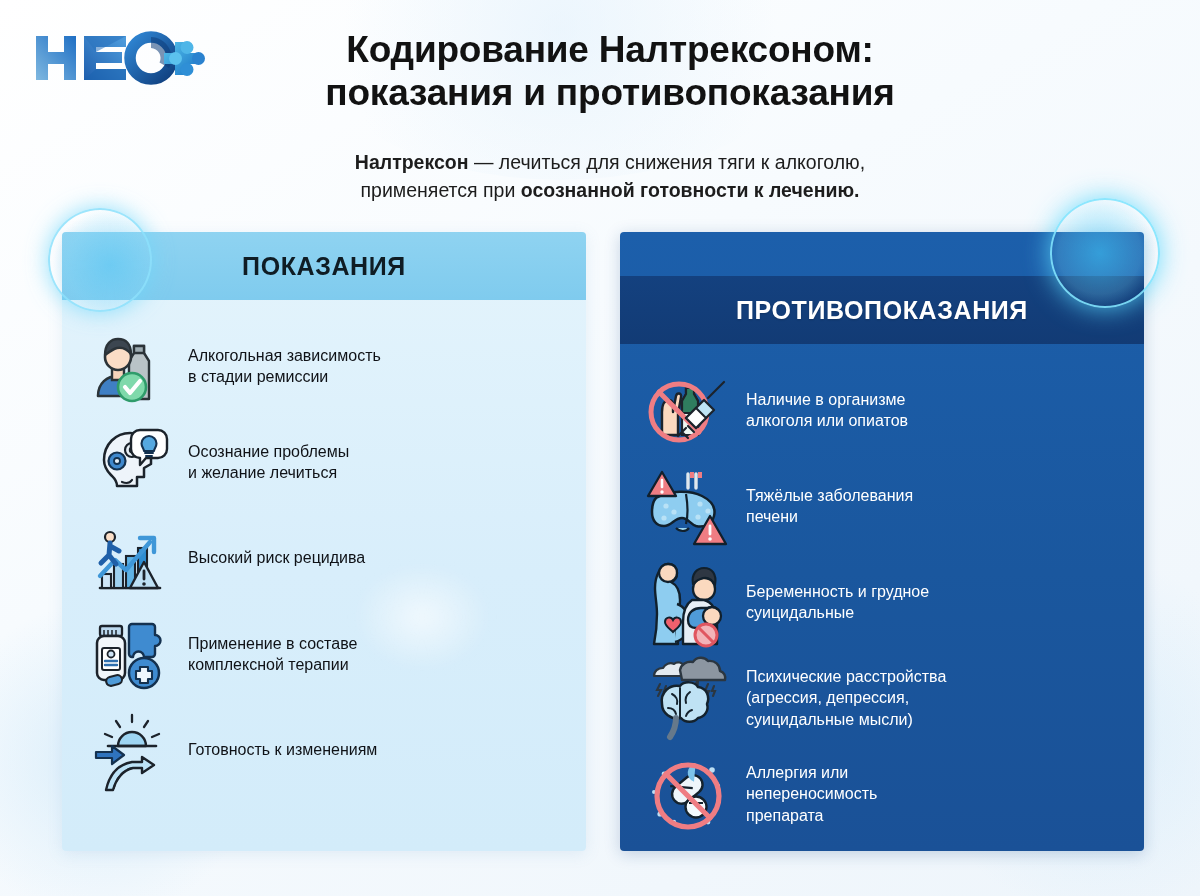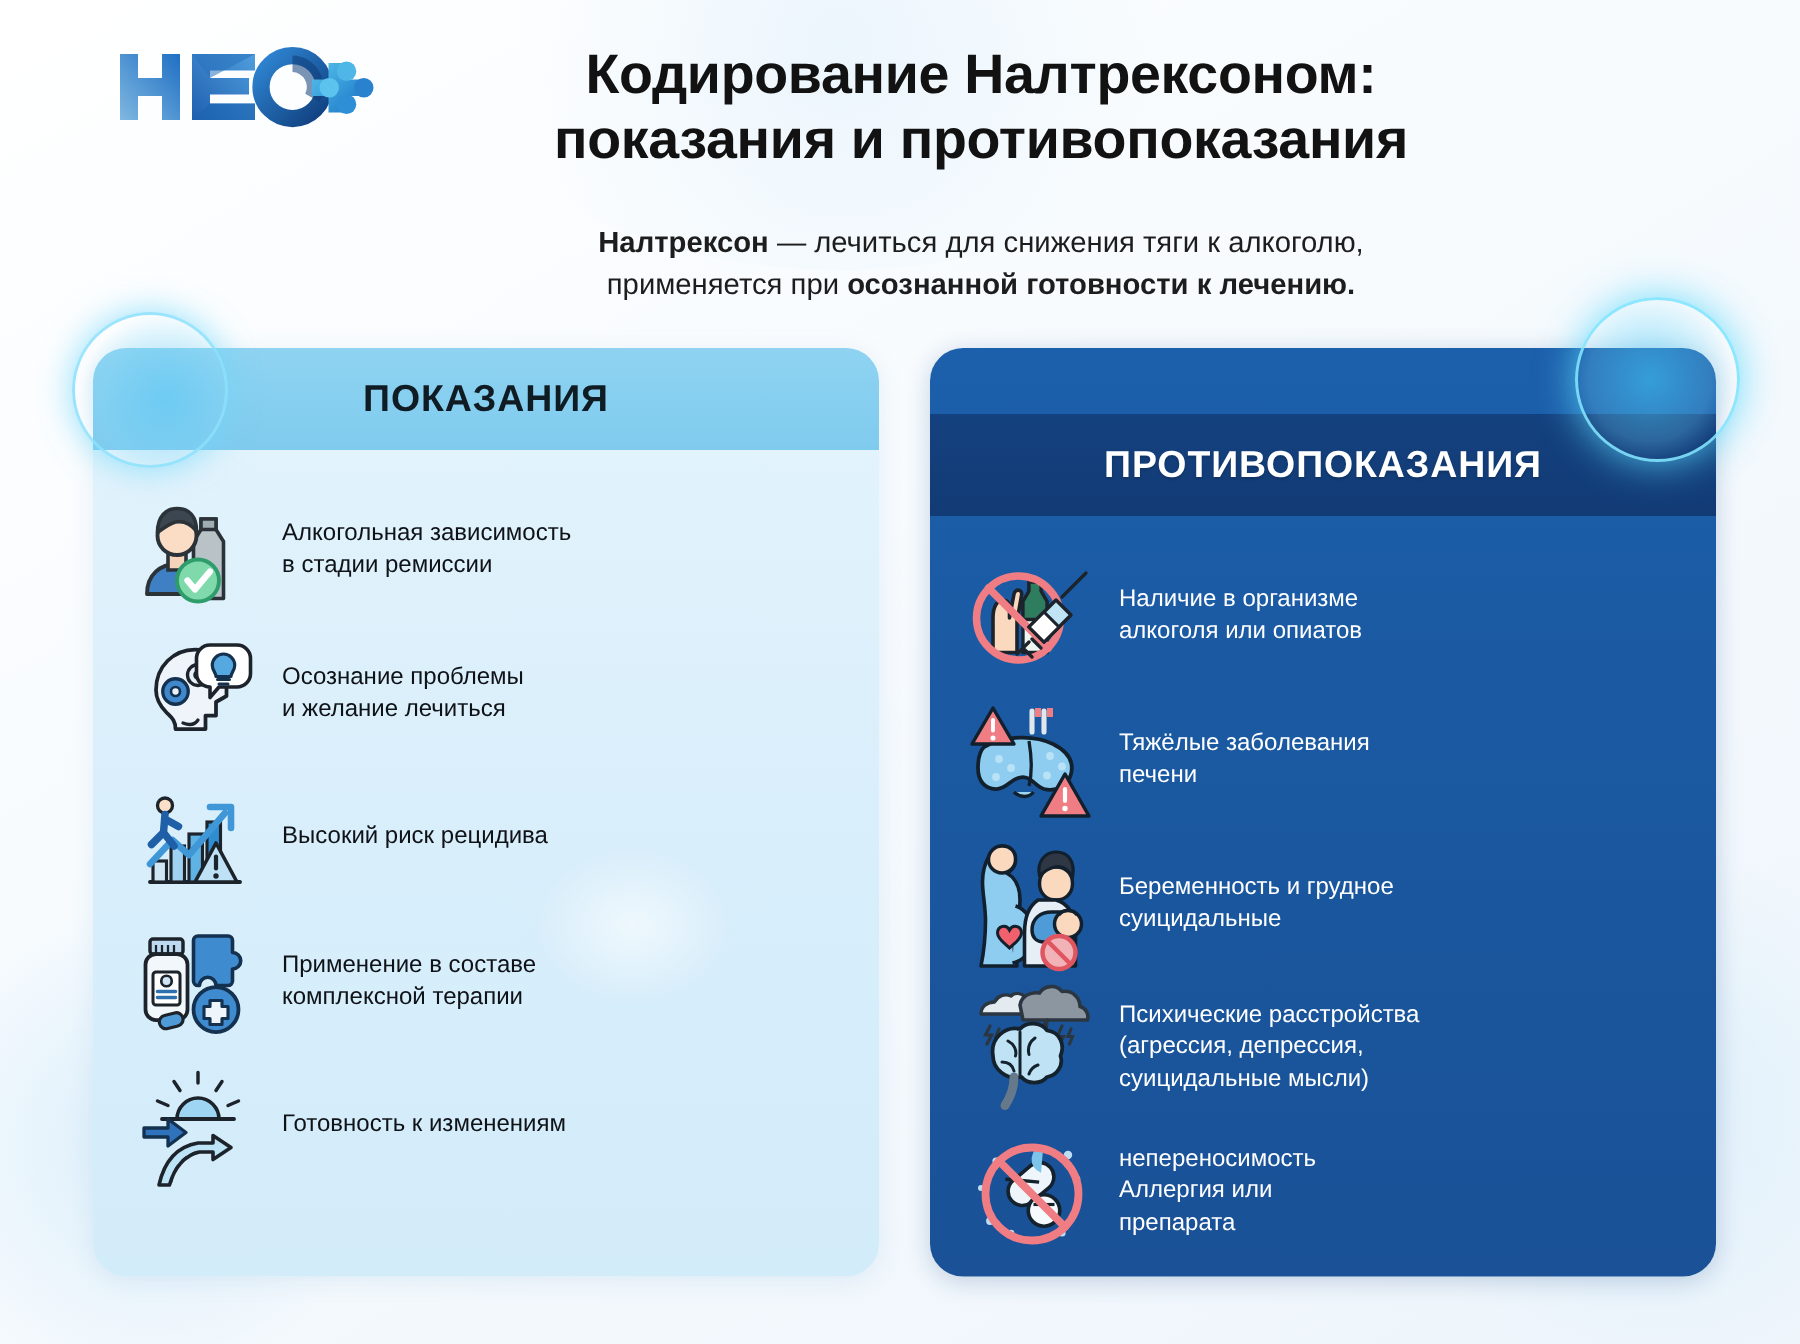--- a/index.html
+++ b/index.html
@@ -14,21 +14,21 @@
   
   .bg-blob { position: absolute; border-radius: 50%; pointer-events: none; }
   .blob-a { left: -60px;  top: 600px;  width: 320px; height: 320px;
             background: radial-gradient(circle, rgba(196,228,248,.55) 0%, rgba(255,255,255,0) 70%); }
   .blob-b { right: -80px; top: 560px;  width: 360px; height: 360px;
             background: radial-gradient(circle, rgba(205,233,250,.5) 0%, rgba(255,255,255,0) 70%); }
   .blob-c { left: 300px;  top: -120px; width: 520px; height: 300px;
             background: radial-gradient(circle, rgba(226,241,252,.6) 0%, rgba(255,255,255,0) 72%); }
 
   
-  .header { position: absolute; left: 0; top: 0; width: 1052px; height: 215px; margin-left: 44px; }
+  .header { position: absolute; left: 0; top: 0; width: 1052px; height: 215px; }
 
   .logo { position: absolute; left: 32px; top: 28px; width: 175px; height: 60px; }
 
   .title-wrap { position: absolute; left: 215px; top: 28px; width: 790px; text-align: center; }
   .title {
     font-size: 37px; font-weight: bold; color: #121212;
     line-height: 1.17; letter-spacing: -0.2px;
   }
   .subtitle {
     position: absolute; left: 215px; top: 148px; width: 790px;
@@ -52,21 +52,21 @@
   }
   .wedge-right {
     position: absolute; right: 18px; bottom: 18px; width: 120px; height: 130px;
     background: radial-gradient(ellipse at 30% 40%, rgba(232,243,252,.95) 0%, rgba(255,255,255,0) 70%);
     pointer-events: none;
   }
 
   
   .card {
     position: absolute; top: 232px; width: 524px; height: 619px;
-    border-radius: 22px; overflow: hidden;
+    border-radius: 4px; overflow: hidden;
   }
   .card-left  { left: 62px;  background: linear-gradient(180deg,#e4f4fc 0%, #d8eefb 55%, #d3ecfa 100%);
                 box-shadow: 0 3px 16px rgba(90,150,190,.13); }
   .card-right { left: 620px; background: linear-gradient(180deg,#1c5fab 0%, #1a579e 55%, #1a5197 100%);
                 box-shadow: 0 3px 16px rgba(25,70,130,.22); }
 
   .card-head {
     height: 68px; display: flex; align-items: center; justify-content: center;
     font-size: 25px; font-weight: bold; letter-spacing: 0.6px;
   }
@@ -375,22 +375,22 @@
             <circle cx="14" cy="62" r="2.6"></circle>
               <circle cx="28" cy="70" r="2.2"></circle>
               <circle cx="62" cy="70" r="2.4"></circle>
             <circle cx="8" cy="40" r="2"></circle>
           </g>
           <circle cx="42" cy="44" r="31" fill="none" stroke="#ef7d83" stroke-width="5.2"></circle>
           <path d="M20 22 L64 66" stroke="#ef7d83" stroke-width="5.2" stroke-linecap="round"></path>
         </svg>
       </div>
       <div class="item-text">
+        <div>Аллергия или</div>
         <div>непереносимость</div>
-        <div>Аллергия или</div>
         <div>препарата</div>
       </div>
     </div>
 
   </div>
 </div>
 
 <div class="glow-ring ring-left"></div>
 <div class="glow-ring ring-right"></div>
 

